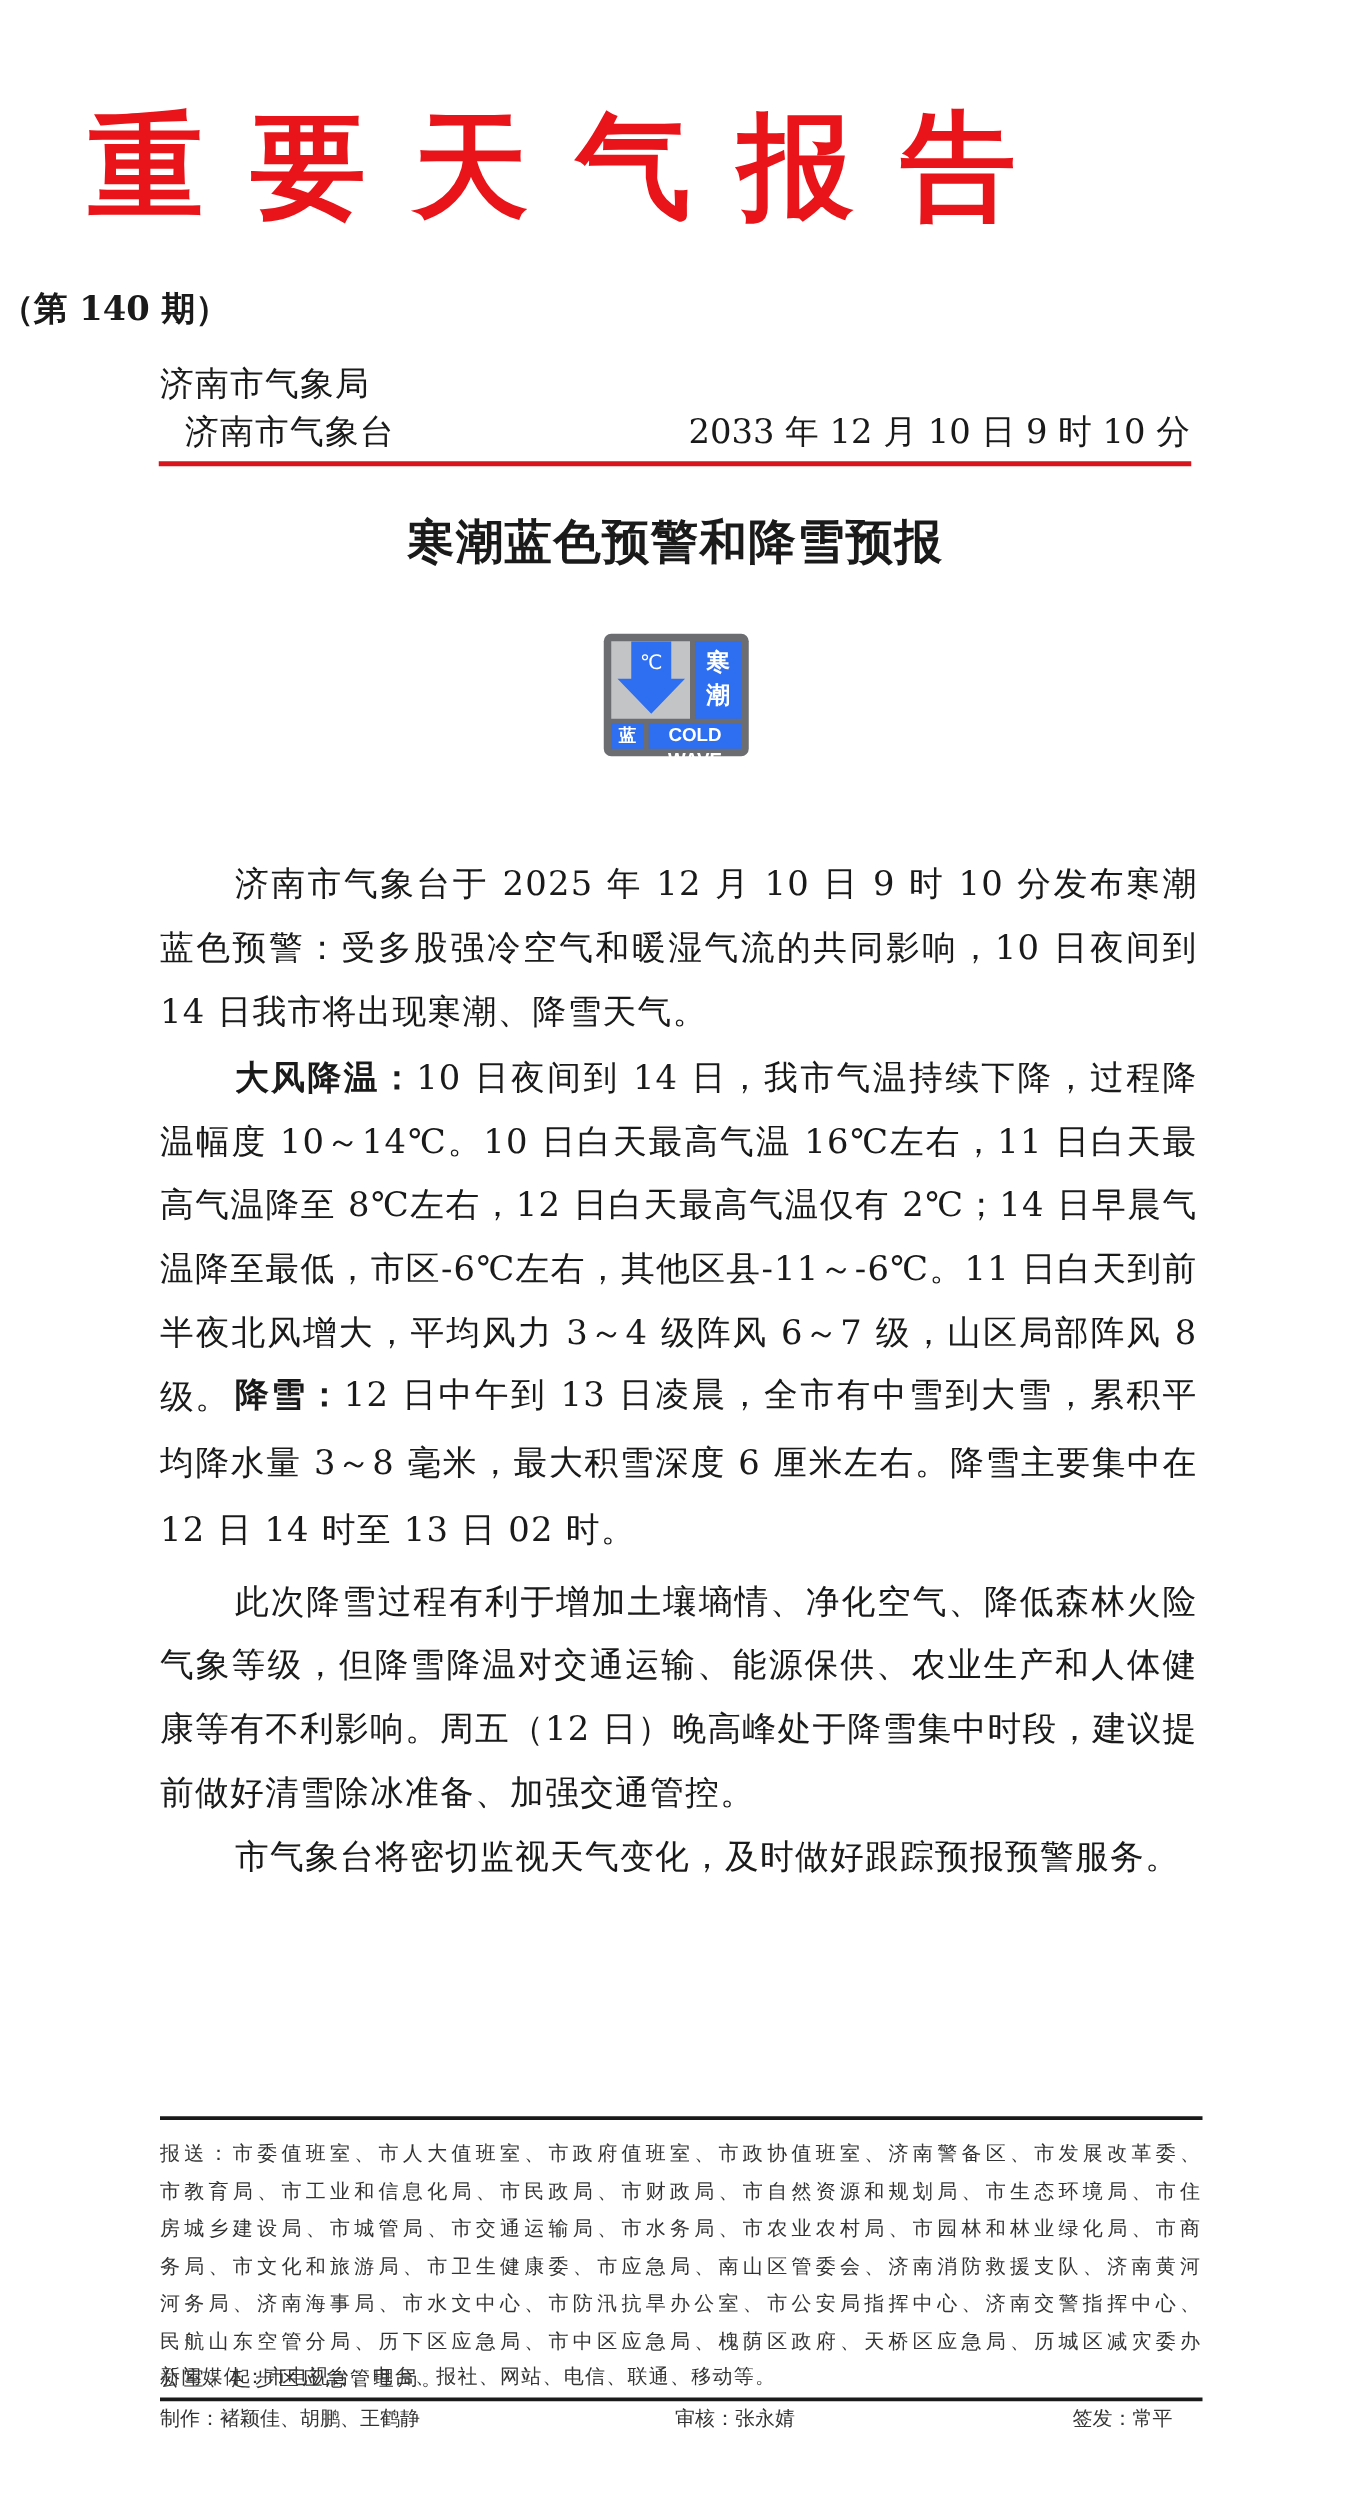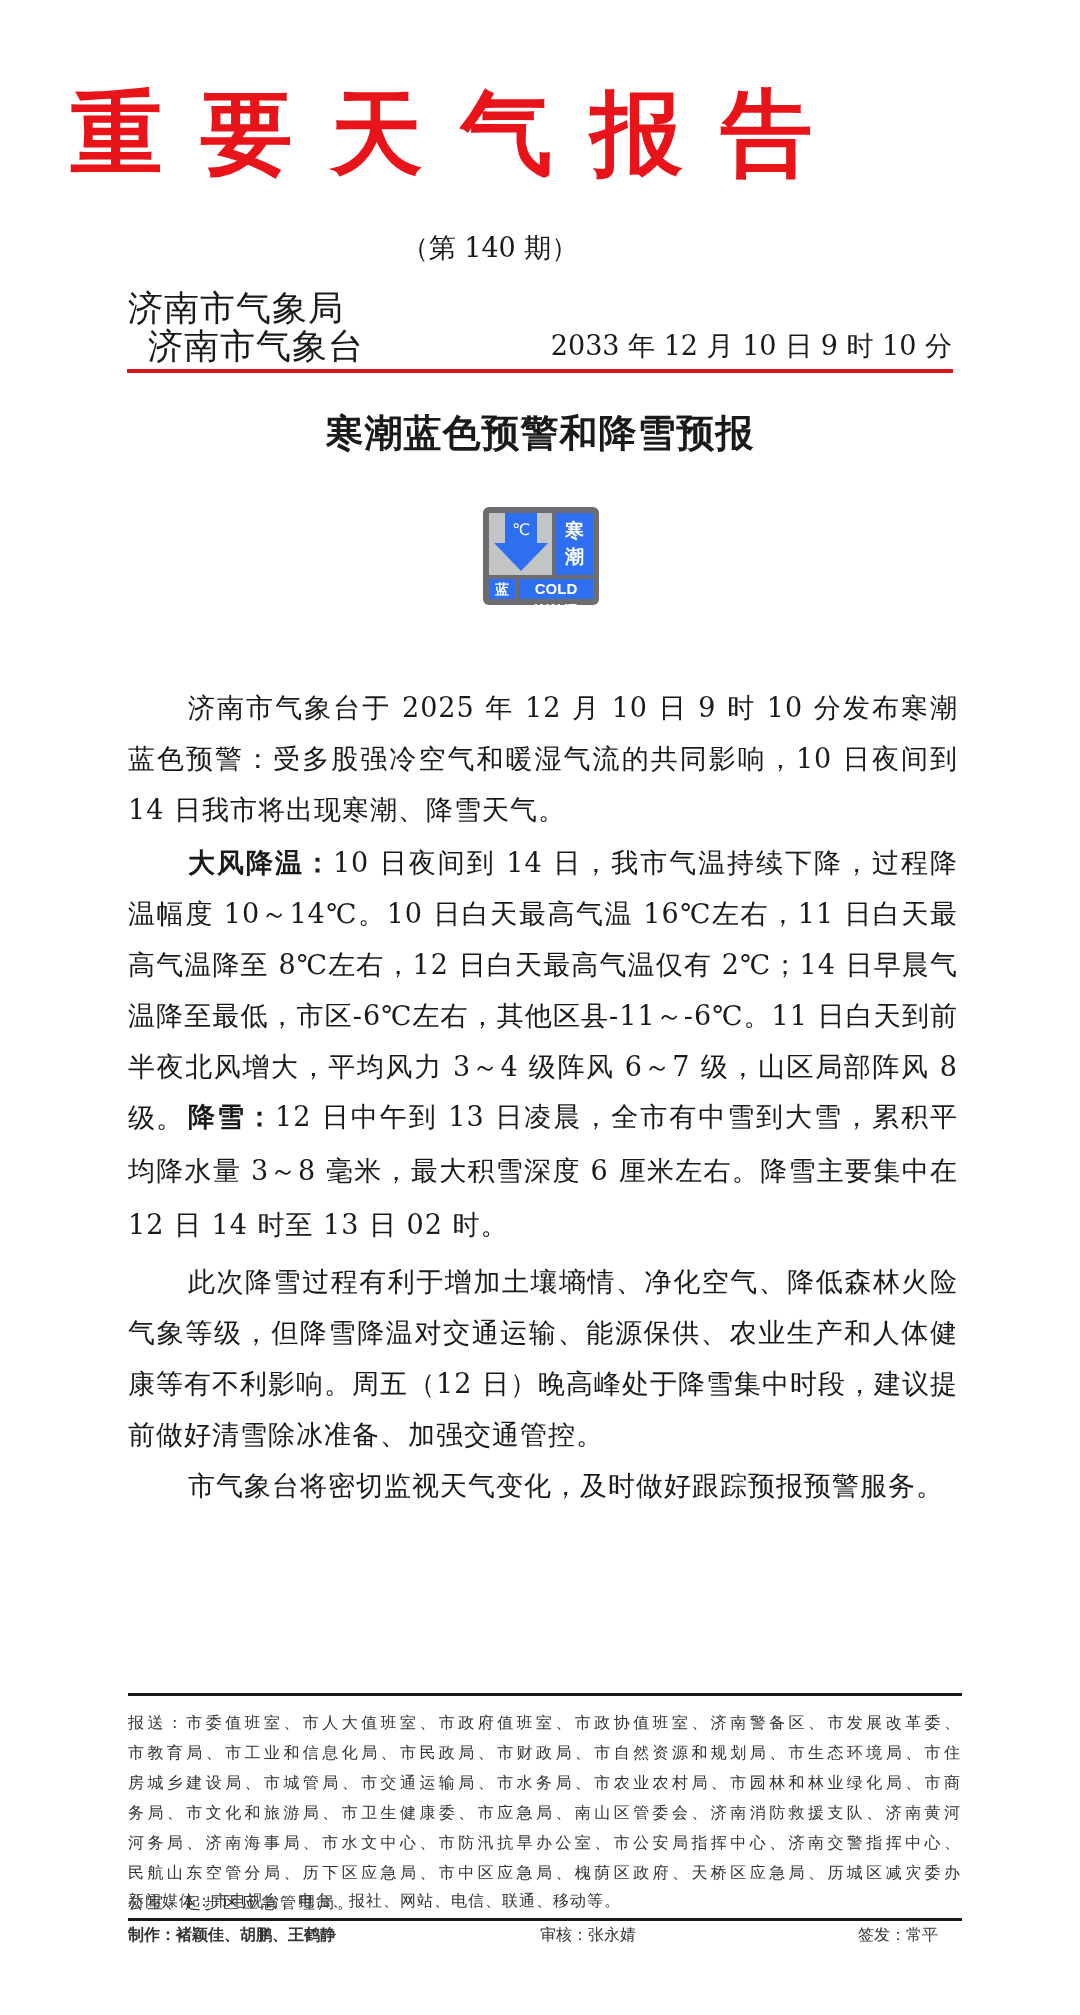--- a/index.html
+++ b/index.html
@@ -7,25 +7,25 @@
     width: 1080px; height: 2015px; position: relative; overflow: hidden;
     font-family: "DejaVu Serif", "Liberation Serif", serif; color: #1a1a1a;
   }
   .masthead {
     position: absolute; top: 78px; left: 0; width: 883px; text-align: center;
     color: #e8141a; font-size: 92px; font-weight: bold; letter-spacing: 38px;
     font-family: "DejaVu Serif", "Liberation Serif", serif; line-height: 110px;
     padding-left: 38px; box-sizing: border-box;
   }
   .issue {
-    position: absolute; top: 230px; left: 0; width: 980px; text-align: center;
-    font-size: 27px; font-weight: normal; line-height: 36px;
+    position: absolute; top: 230px; left: 0; width: 980px; 
+    font-size: 27px; font-weight: bold; line-height: 36px;
   }
   .issuer {
-    position: absolute; left: 128px; font-size: 35px; line-height: 36px; letter-spacing: 1px; text-align: right;
+    position: absolute; left: 128px; font-size: 27px; line-height: 36px; letter-spacing: 1px; text-align: right;
   }
   .issuer.l1 { top: 290px; }
   .issuer.l2 { top: 328px; margin-left: 20px; }
   .issue-time {
     position: absolute; top: 328px; right: 128px; font-size: 27px; line-height: 36px;
   }
   .red-rule {
     position: absolute; top: 369px; left: 127px; width: 826px; height: 4px; background: #d8141c;
   }
   .doc-title {
@@ -75,21 +75,21 @@
   .media {
     position: absolute; top: 1888px; left: 128px; font-size: 16px; line-height: 26px;
     color: #333; letter-spacing: 1px;
   }
   .black-rule-bot {
     position: absolute; top: 1918px; left: 128px; width: 834px; height: 3px; background: #1a1a1a;
   }
   .signoff {
     position: absolute; top: 1922px; font-size: 16px; line-height: 26px; color: #333;
   }
-  .signoff.maker { left: 128px; font-weight: bold; }
+  .signoff.maker { left: 128px; }
   .signoff.reviewer { left: 540px; }
   .signoff.approver { left: 858px; }
 </style>
 </head>
 <body>
 
 <div class="masthead">重要天气报告</div>
 <div class="issue">（第 140 期）</div>
 
 <div class="issuer l1">济南市气象局</div>

